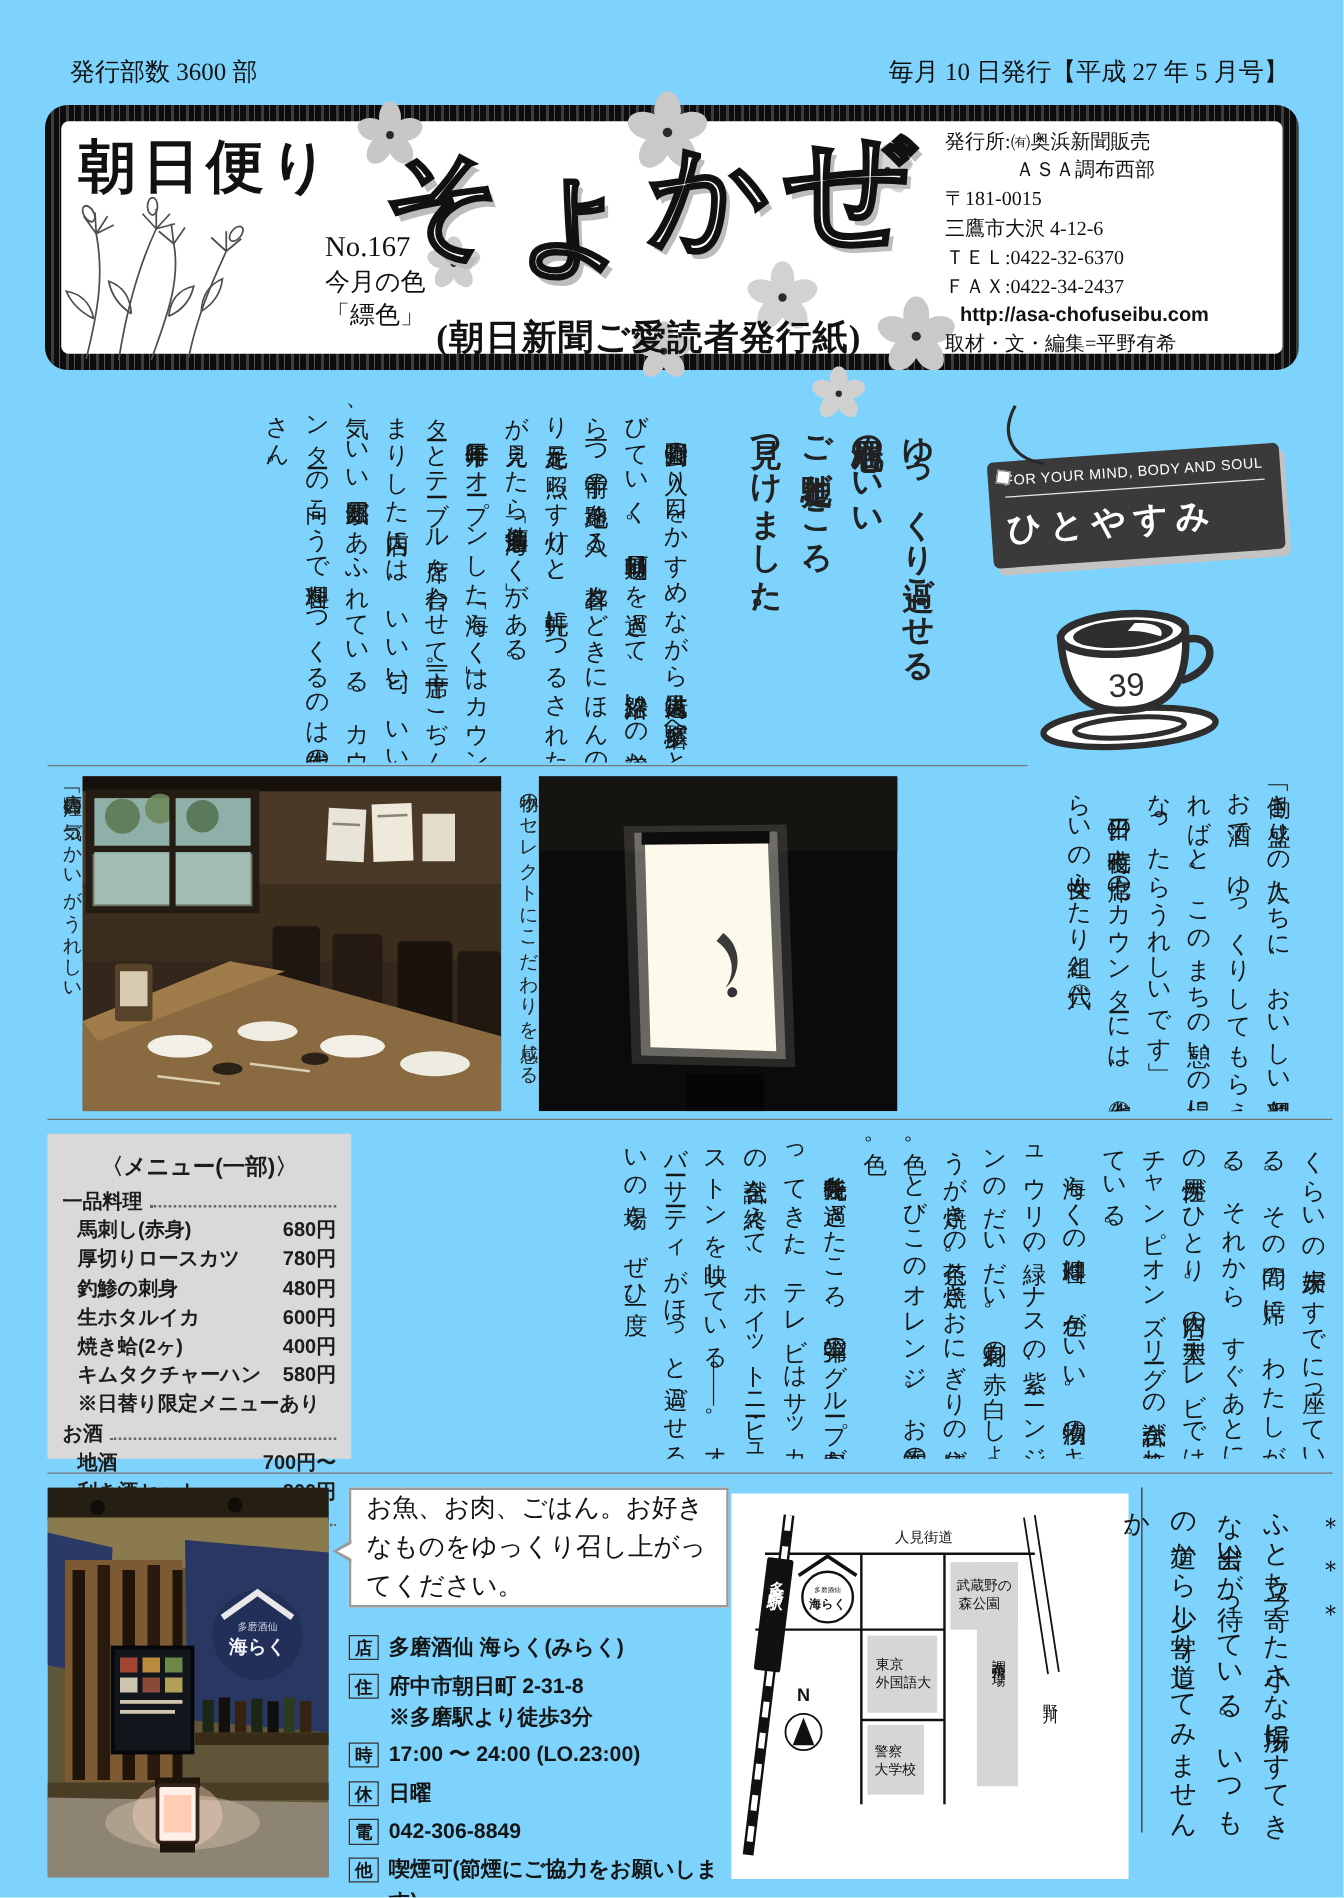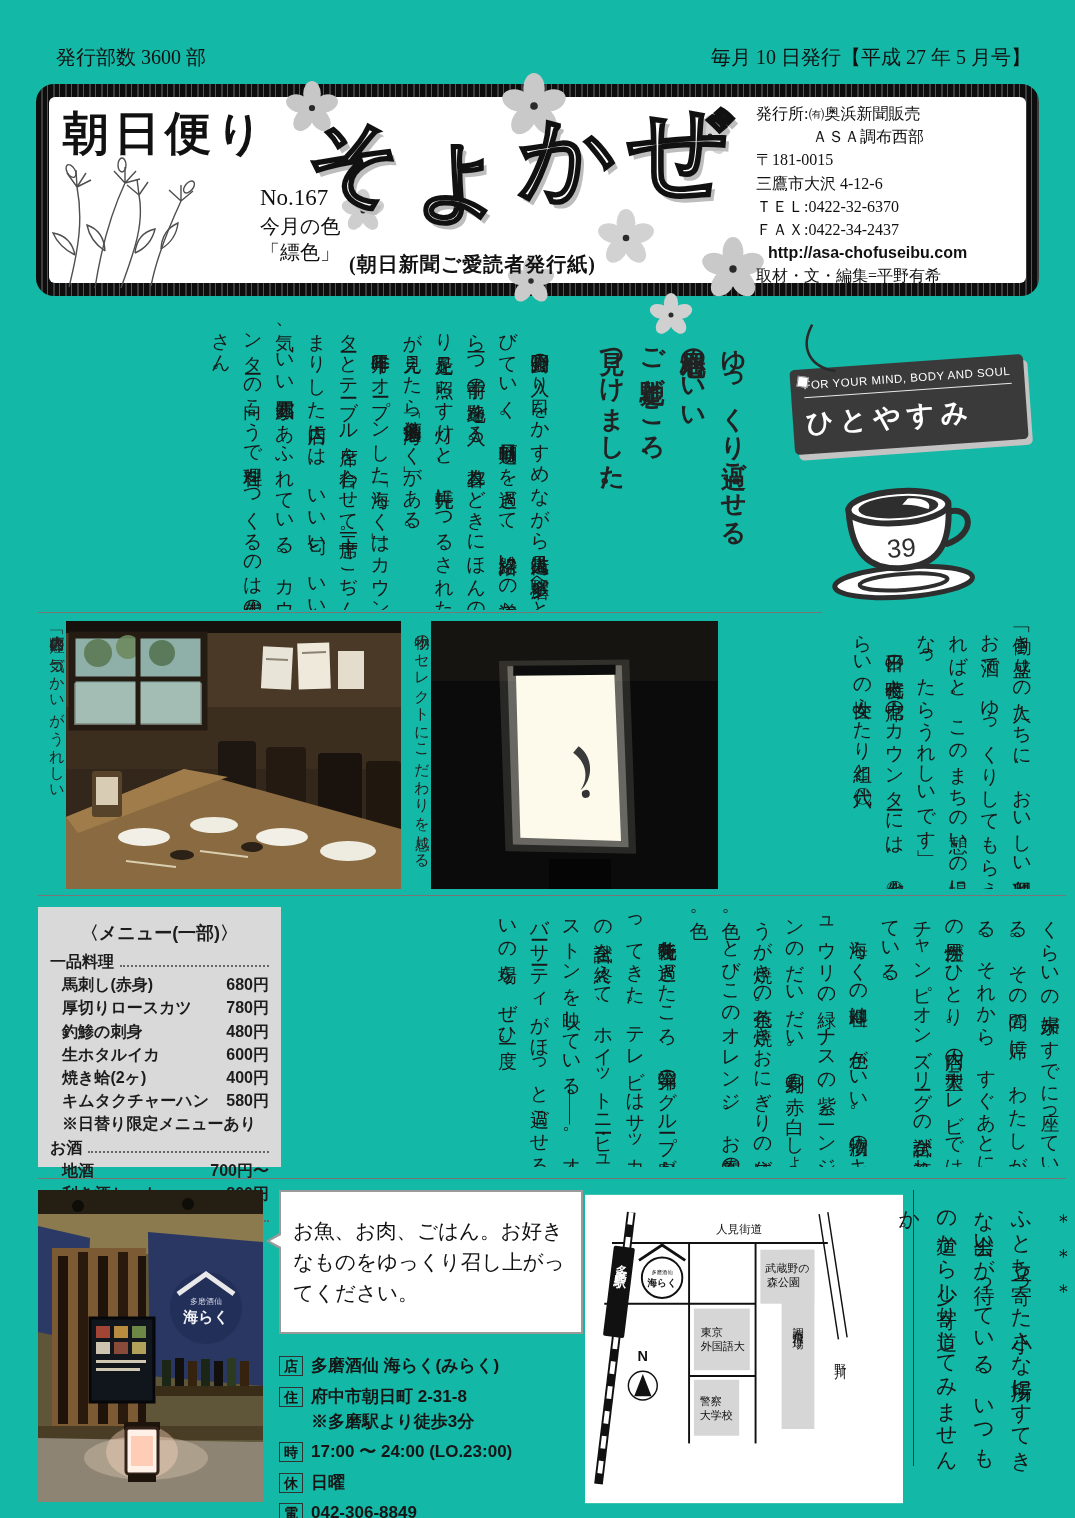--- a/index.html
+++ b/index.html
@@ -1,16 +1,16 @@
 <!DOCTYPE html>
 <html><head>
 <meta charset="utf-8">
 <style>
   html,body{margin:0;padding:0;background:#fff;}
-  .page{position:relative;width:1075px;height:1518px;background:#14b8a6;overflow:hidden;
+  .page{position:relative;width:1075px;height:1518px;background:#7dd3fc;overflow:hidden;
         font-family:"Liberation Serif","DejaVu Serif",serif;color:#171717;}
 
   
   .band-header{position:absolute;left:56px;right:44px;top:44px;display:flex;
     justify-content:space-between;font-size:20px;color:#111;}
 
   
   .masthead{position:absolute;left:36px;top:84px;width:1003px;height:212px;}
   .frame{position:absolute;inset:0;background:
      repeating-linear-gradient(90deg,#0d0d0d 0 5px,#3d3d3d 5px 7px,#0d0d0d 7px 11px,#565656 11px 12px);
@@ -21,21 +21,21 @@
   .issue-block{position:absolute;left:170px;top:86px;z-index:3;line-height:1.3;color:#111;margin-left:41px;}
   .issue-no{font-size:23px;}
   .issue-line{font-size:20px;}
   .title-row{position:absolute;left:258px;top:0px;display:flex;z-index:4;}
   .tchar{font-family:"DejaVu Serif",serif;font-weight:bold;color:#fff;
      -webkit-text-stroke:2.5px #111;text-shadow:4px 5px 0 #bdbdbd;line-height:1;}
   .t1{font-size:92px;margin-top:18px;}
   .t2{font-size:86px;margin-top:40px;margin-left:14px;}
   .t3{font-size:94px;margin-top:12px;margin-left:16px;}
   .t4{font-size:100px;margin-top:2px;margin-left:12px;}
-  .subtitle{position:absolute;left:300px;top:154px;font-size:20px;font-weight:bold;letter-spacing:1px;z-index:4;color:#111;}
+  .subtitle{position:absolute;left:300px;top:154px;font-size:28px;font-weight:bold;letter-spacing:1px;z-index:4;color:#111;}
   .publisher{position:absolute;right:16px;top:5px;width:254px;font-size:16px;line-height:1.45;z-index:4;color:#111;}
   .publisher div{white-space:nowrap;}
   .pub-indent{padding-left:56px;}
   .pub-url{font-family:"Liberation Sans",sans-serif;font-weight:bold;margin-left:12px;}
   .sakura{position:absolute;z-index:1;}
   .s1{left:236px;top:-16px;width:54px;height:54px;color:#c7c7c7;}
   .s2{left:292px;top:92px;width:44px;height:44px;color:#cecece;}
   .s3{left:452px;top:-24px;width:66px;height:66px;color:#c9c9c9;}
   .s4{left:548px;top:112px;width:58px;height:58px;color:#d2d2d2;}
   .s5{left:458px;top:160px;width:48px;height:48px;color:#cbcbcb;}
@@ -82,21 +82,21 @@
   .menu-sec{display:flex;align-items:baseline;}
   .menu-dots{flex:1;border-bottom:2px dotted #666;margin:0 0 4px 6px;}
   .menu-item{display:flex;justify-content:space-between;padding-left:12px;gap:15px;}
   .menu-note{padding-left:12px;}
   .a3{flex:1;height:100%;}
 
   
   .sec-foot{position:absolute;left:38px;top:1190px;width:1028px;height:318px;display:flex;}
   .foot-mid{width:300px;margin-left:16px;}
   .bubble{position:relative;width:276px;border:2px solid #9a9a9a;background:#fff;
-    padding:24px 12px;font-size:20.5px;line-height:1.5;color:#111;}
+    padding:0 12px;font-size:20.5px;line-height:1.5;color:#111;}
   .bubble:before{content:"";position:absolute;left:-15px;top:40px;border-top:9px solid transparent;
     border-bottom:9px solid transparent;border-right:15px solid #9a9a9a;}
   .bubble:after{content:"";position:absolute;left:-11px;top:42px;border-top:7px solid transparent;
     border-bottom:7px solid transparent;border-right:13px solid #fff;}
   .shop-info{margin-top:20px;font-family:"Liberation Sans",sans-serif;font-weight:bold;color:#151515;}
   .shop-row{display:flex;align-items:flex-start;margin-bottom:6px;}
   .shop-label{flex:none;font-size:14px;border:1.5px solid #333;padding:1px 4px;margin:2px 8px 0 0;line-height:1.15;}
   .shop-value{font-size:17px;line-height:1.45;white-space:pre-line;}
   .map-box{width:318px;margin-left:6px;text-decoration:underline;}
   .closing{writing-mode:vertical-rl;width:168px;height:276px;margin-left:10px;border-left:1.5px solid #333;

